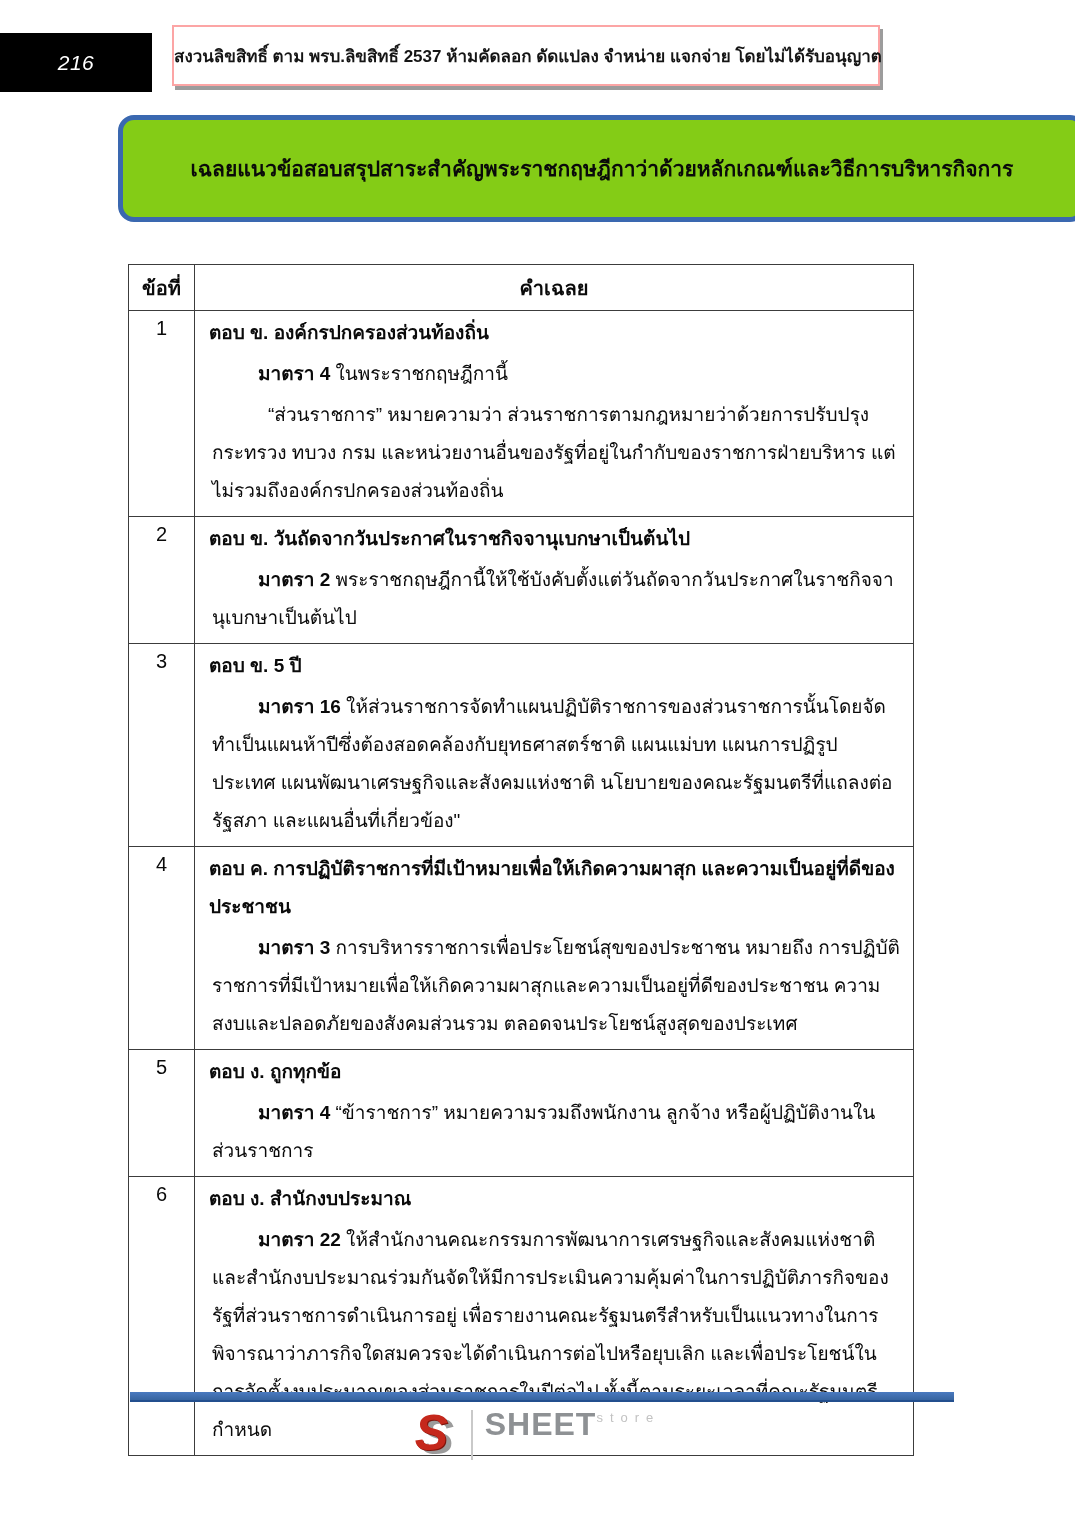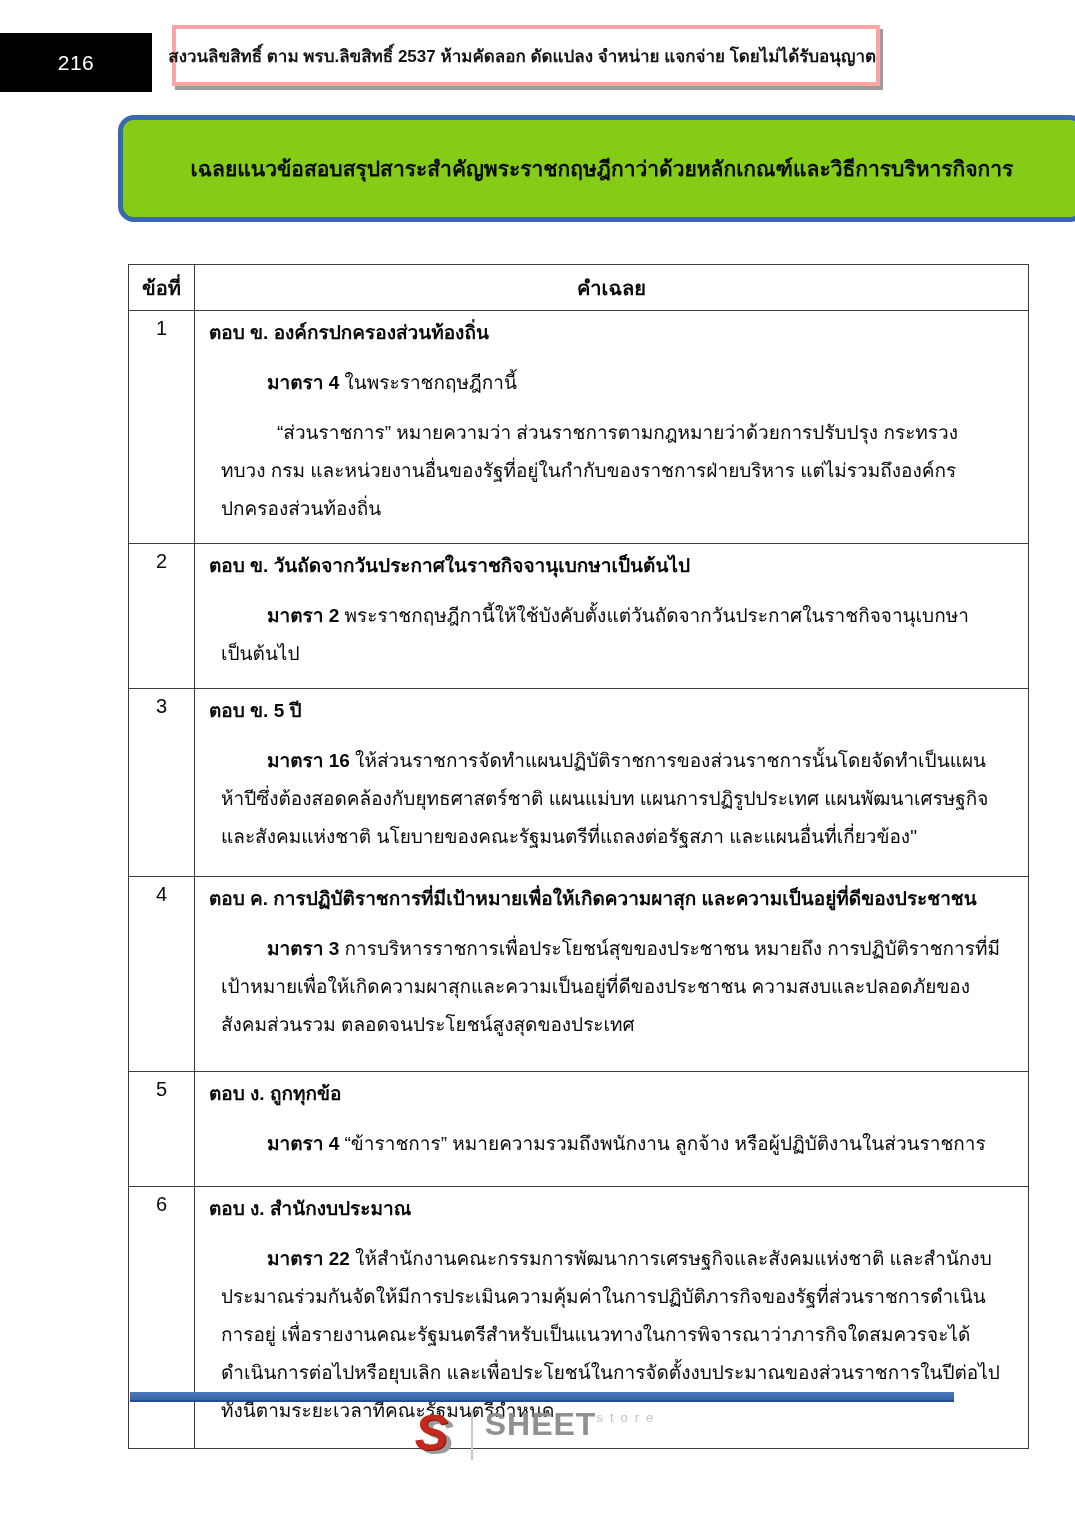--- a/index.html
+++ b/index.html
@@ -5,57 +5,57 @@
   * { margin:0; padding:0; box-sizing:border-box; }
   html,body { background:#ffffff; }
   body { font-family:"Liberation Sans", sans-serif; color:#111; }
 
   .page { position:relative; width:1075px; height:1521px; background:#ffffff; overflow:hidden; }
 
   
   .page-number-box {
     position:absolute; left:0; top:33px; width:152px; height:59px;
     background:#000; color:#fff; display:flex; align-items:center; justify-content:center;
-    font-size:21px; letter-spacing:0.5px;
+    font-size:21px; letter-spacing:0.5px;font-style:italic;
   }
 
   
   .copyright-box {
     position:absolute; left:172px; top:25px; width:708px; height:61px;
-    border:4px solid #fca5a5; background:#fff;
+    border:2px solid #fca5a5; background:#fff;
     box-shadow:3px 4px 0 #9c9c9c;
-    display:flex; align-items:center; justify-content:flex-end;
+    display:flex; align-items:center; justify-content:flex-start;
     font-size:17px; font-weight:600; color:#151515; white-space:nowrap;
   }
 
   
   .title-box {
     position:absolute; left:118px; top:115px; width:968px; height:107px;
     border:5px solid #3a68b0; border-radius:16px; background:#84cc16;
     display:flex; flex-direction:column; align-items:center; justify-content:center;
     gap:15px; text-align:center;
   }
   .title-box .t-line { font-size:21px; font-weight:bold; color:#0a0a0a; line-height:1.2; }
 
   
-  .answers-table-wrap { position:absolute; left:128px; top:264px; width:901px; }
+  .answers-table-wrap { position:absolute; left:128px; top:264px; width:786px; }
   table.answers { width:100%; border-collapse:collapse; table-layout:fixed; }
   table.answers th, table.answers td { border:1.5px solid #3c3c3c; }
   th.h-no, td.c-no { width:66px; }
   th.h-no, th.h-ans {
     height:46px; font-size:20px; font-weight:bold; text-align:center;
     vertical-align:middle; background:#fff; color:#0a0a0a;
   }
   td.c-no {
     vertical-align:top; text-align:center; padding-top:6px;
     font-size:20px; color:#0a0a0a;
   }
   td.c-ans { vertical-align:top; padding:3px 10px 3px 14px; font-size:19px; line-height:2.0; color:#0a0a0a; }
   .ans-head { font-weight:bold; }
-  .para { margin:12px; }
+  .para { margin:3px; }
   .p-matra { text-indent:46px; }
   .p-quote { text-indent:56px; }
   .para b { font-weight:bold; }
 
   
   tr.r1 td { height:186px; }
   tr.r2 td { height:116px; }
   tr.r3 td { height:188px; }
   tr.r4 td { height:195px; }
   tr.r5 td { height:115px; }

